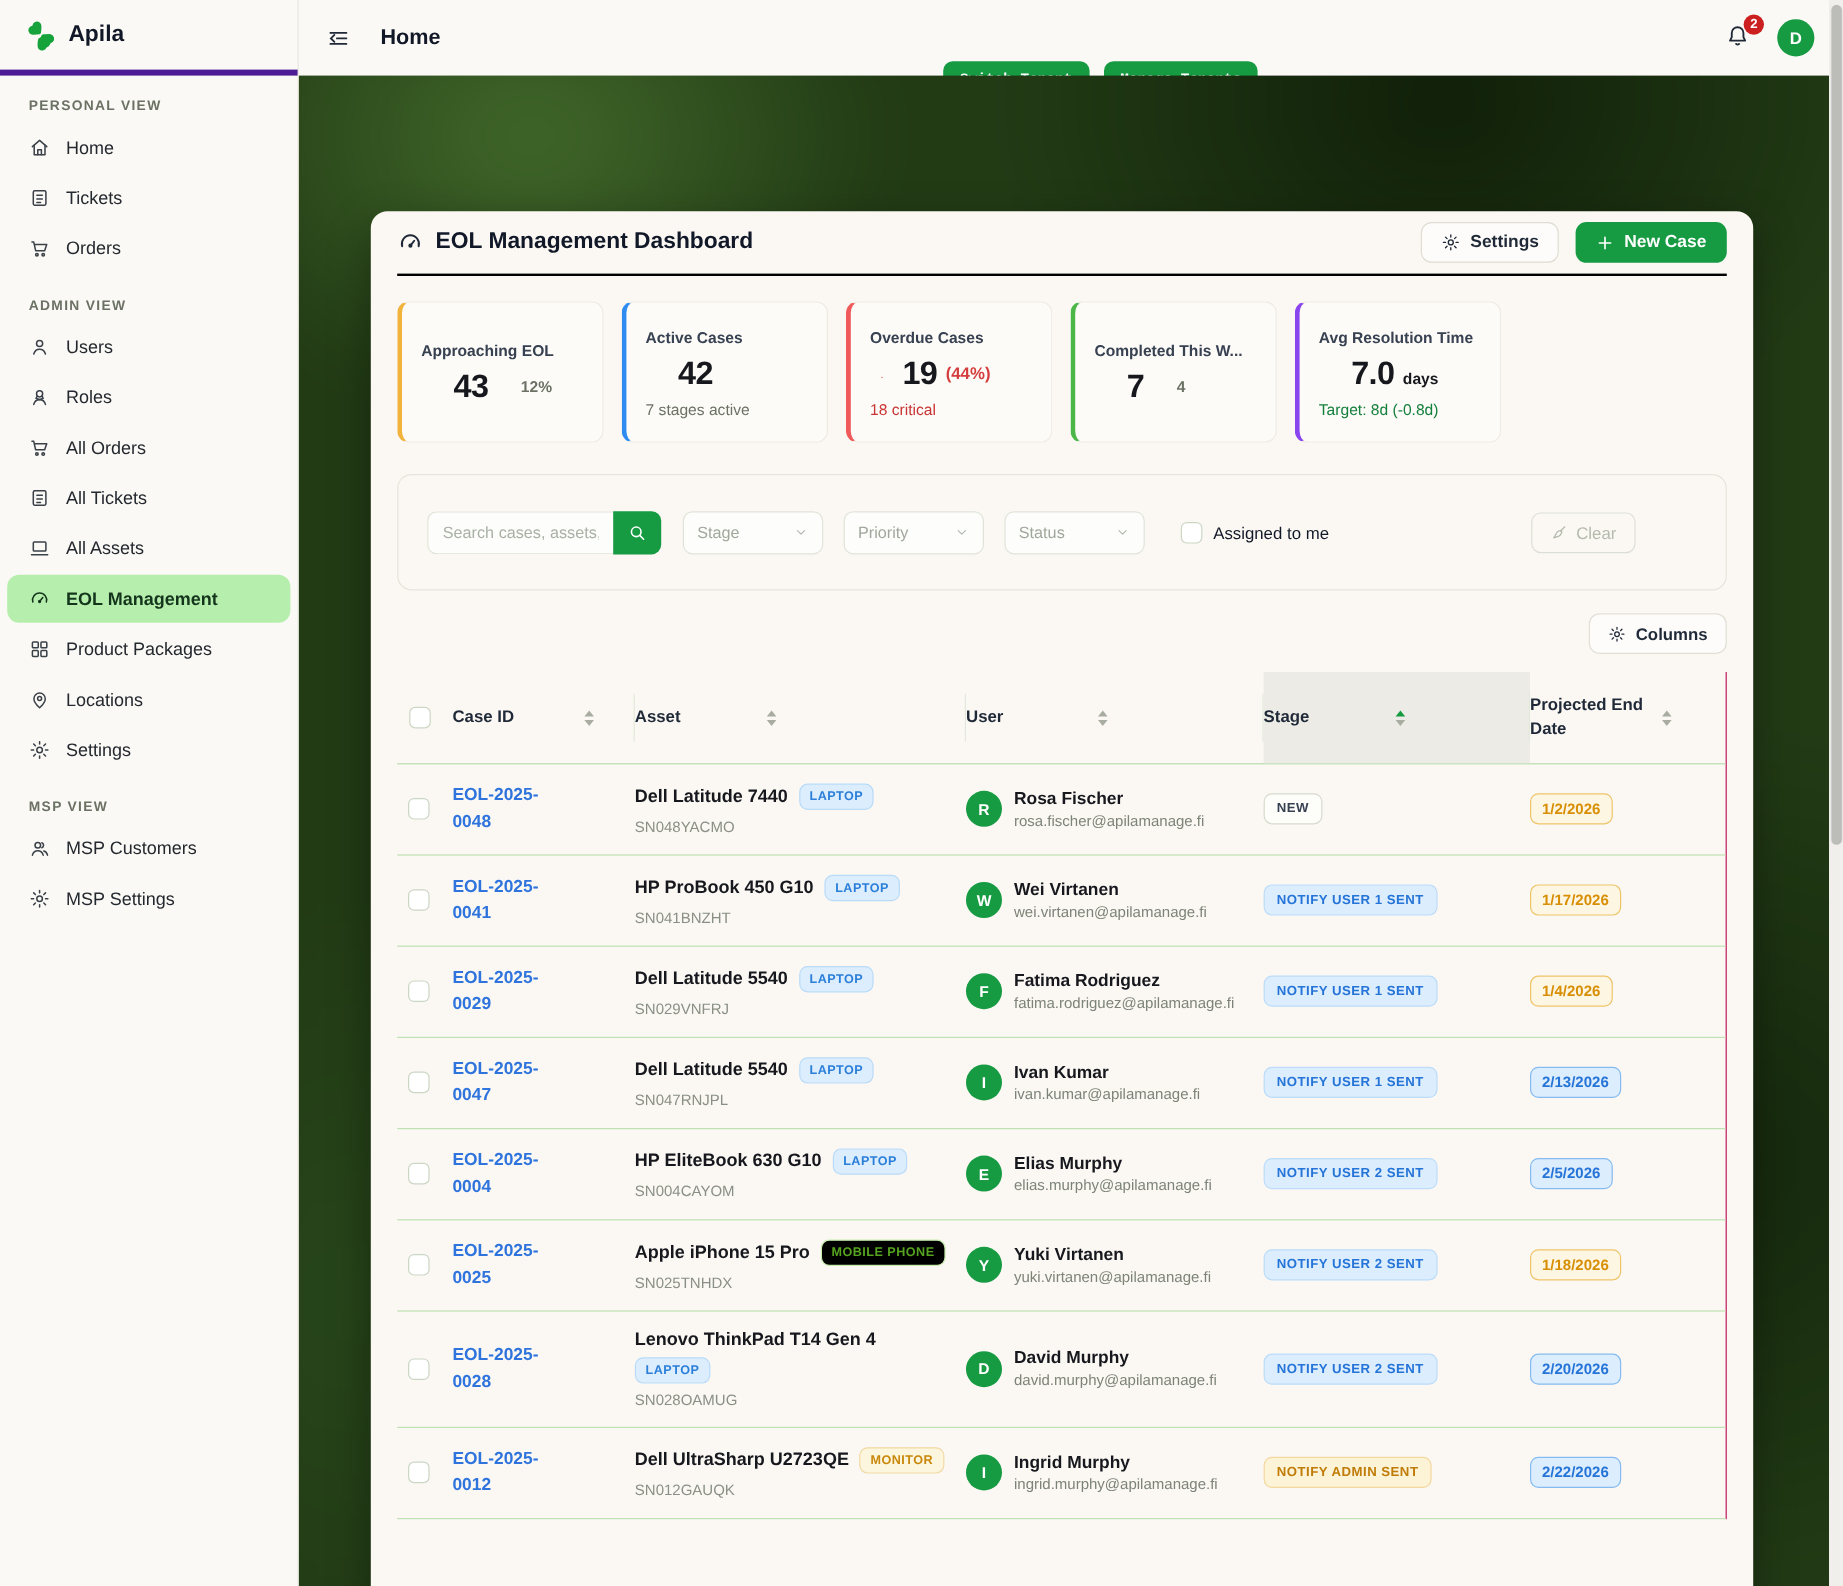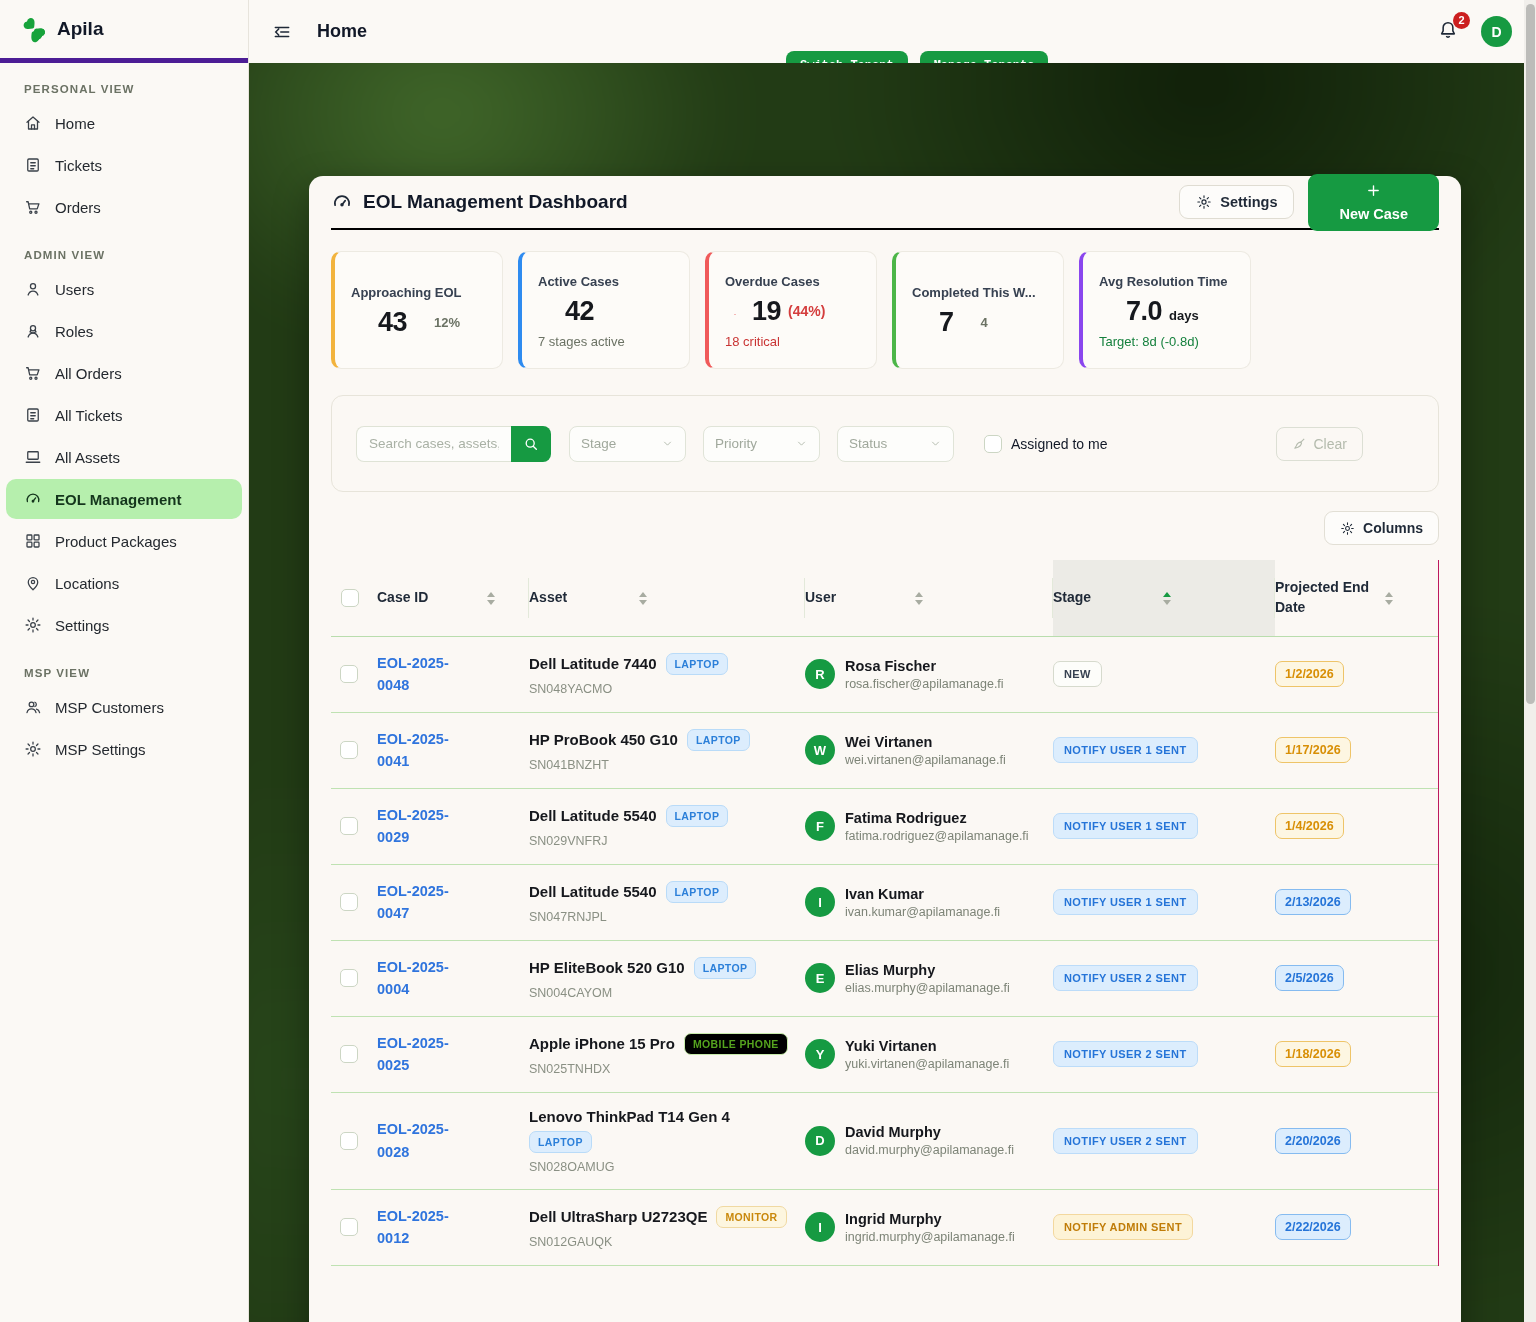--- a/index.html
+++ b/index.html
@@ -48,21 +48,21 @@
 
   
   .panel { position:absolute; left:60px; top:113px; width:1152px; min-height:1200px;
     background:#fbf8f4; border-radius:14px; box-shadow:0 12px 34px rgba(0,0,0,.35); padding:0 22px; }
   .panel-header { display:flex; align-items:center; height:54px; border-bottom:2px solid #000000; }
   .panel-title { display:flex; align-items:center; gap:10px; font-size:19px; font-weight:bold; color:#111827; }
   .panel-title svg { width:22px; height:22px; stroke:#1f2937; }
   .panel-actions { margin-left:auto; display:flex; gap:14px; align-items:center; }
   .btn-outline { display:flex; align-items:center; gap:8px; background:#fdfcfa; border:1px solid #dfdcd2; border-radius:9px; padding:8px 16px; font-size:14.5px; font-weight:bold; color:#1f2937; cursor:pointer; font-family:inherit; }
   .btn-outline svg { width:16px; height:16px; stroke:#1f2937; }
-  .btn-newcase { display:flex; align-items:center; gap:8px; background:#169a42; border:none; border-radius:9px; padding:9px 31px; font-size:14.5px; font-weight:bold; color:#fff; cursor:pointer; font-family:inherit;flex-direction:column; }
+  .btn-newcase { display:flex; align-items:center; gap:8px; background:#169a42; border:none; border-radius:9px; padding:9px 17px; font-size:14.5px; font-weight:bold; color:#fff; cursor:pointer; font-family:inherit; }
   .btn-newcase svg { width:15px; height:15px; stroke:#fff; }
 
   
   .stats { display:flex; gap:15px; margin-top:21px; }
   .stat-card { width:172px; height:118px; background:#fdfbf8; border:1px solid #edeae2; border-left-width:4px; border-radius:10px; padding:14px 14px 12px 16px; display:flex; flex-direction:column; justify-content:center; gap:7px; }
   .stat-label { font-size:13px; color:#374151; font-weight:bold; white-space:nowrap; overflow:hidden; }
   .stat-valrow { display:flex; align-items:center; gap:7px; }
   .stat-valrow svg { width:20px; height:20px; }
   .stat-value { font-size:27px; font-weight:bold; color:#16181d; letter-spacing:-0.5px; }
   .stat-suffix { font-size:14px; font-weight:bold; }
@@ -620,21 +620,21 @@
                 <div class="tcell"><span class="stage-badge stage-blue">NOTIFY USER 1 SENT</span></div>
                 <div class="tcell"><span class="date-badge date-blue">2/13/2026</span></div>
               </div>
               <div class="trow">
                 <div class="tcell cell-check">
                   <span class="checkbox"></span>
                 </div>
                 <div class="tcell"><a class="case-link">EOL-2025-0004</a></div>
                 <div class="tcell">
                   <div class="asset-line">
-                    <span class="asset-name">HP EliteBook 520 G10</span>
+                    <span class="asset-name">HP EliteBook 630 G10</span>
                     <span class="type-badge type-blue">LAPTOP</span>
                   </div>
                   <div class="serial">SN004CAYOM</div>
                 </div>
                 <div class="tcell">
                   <div class="user-cell">
                     <span class="user-avatar">E</span>
                     <span>
                       <div class="user-name">Elias Murphy</div>
                       <div class="user-email">elias.murphy@apilamanage.fi</div>

